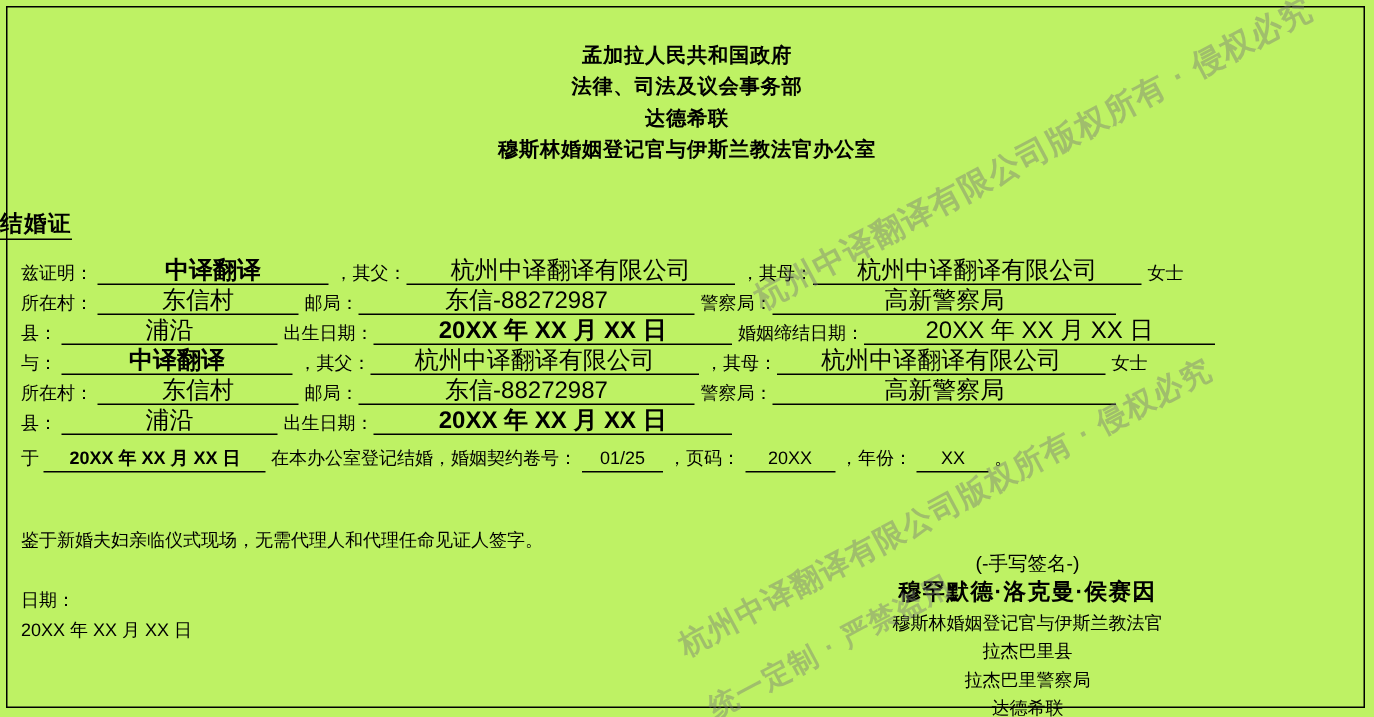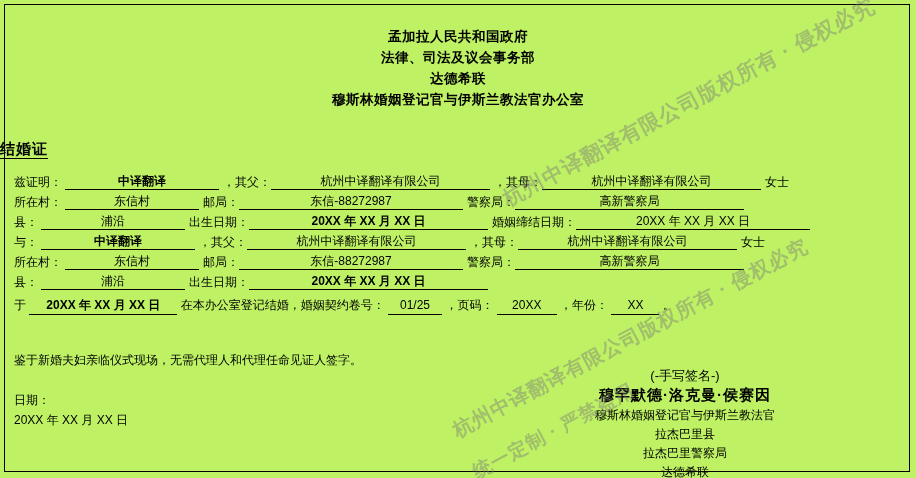--- a/index.html
+++ b/index.html
@@ -70,21 +70,21 @@
   .lbl {
     font-size: 12px;
     white-space: nowrap;
     padding-right: 3px;
     line-height: 16px;
   }
   .fill {
     flex: 1 1 auto;
     border-bottom: 1px solid #000;
     text-align: center;
-    font-size: 12px;
+    font-size: 16px;
     line-height: 16px;
     min-width: 10px;
     padding: 0 2px;
   }
   .fill.bold { font-weight: bold; }
   .tail {
     font-size: 12px;
     white-space: nowrap;
     padding-left: 4px;
     line-height: 16px;

